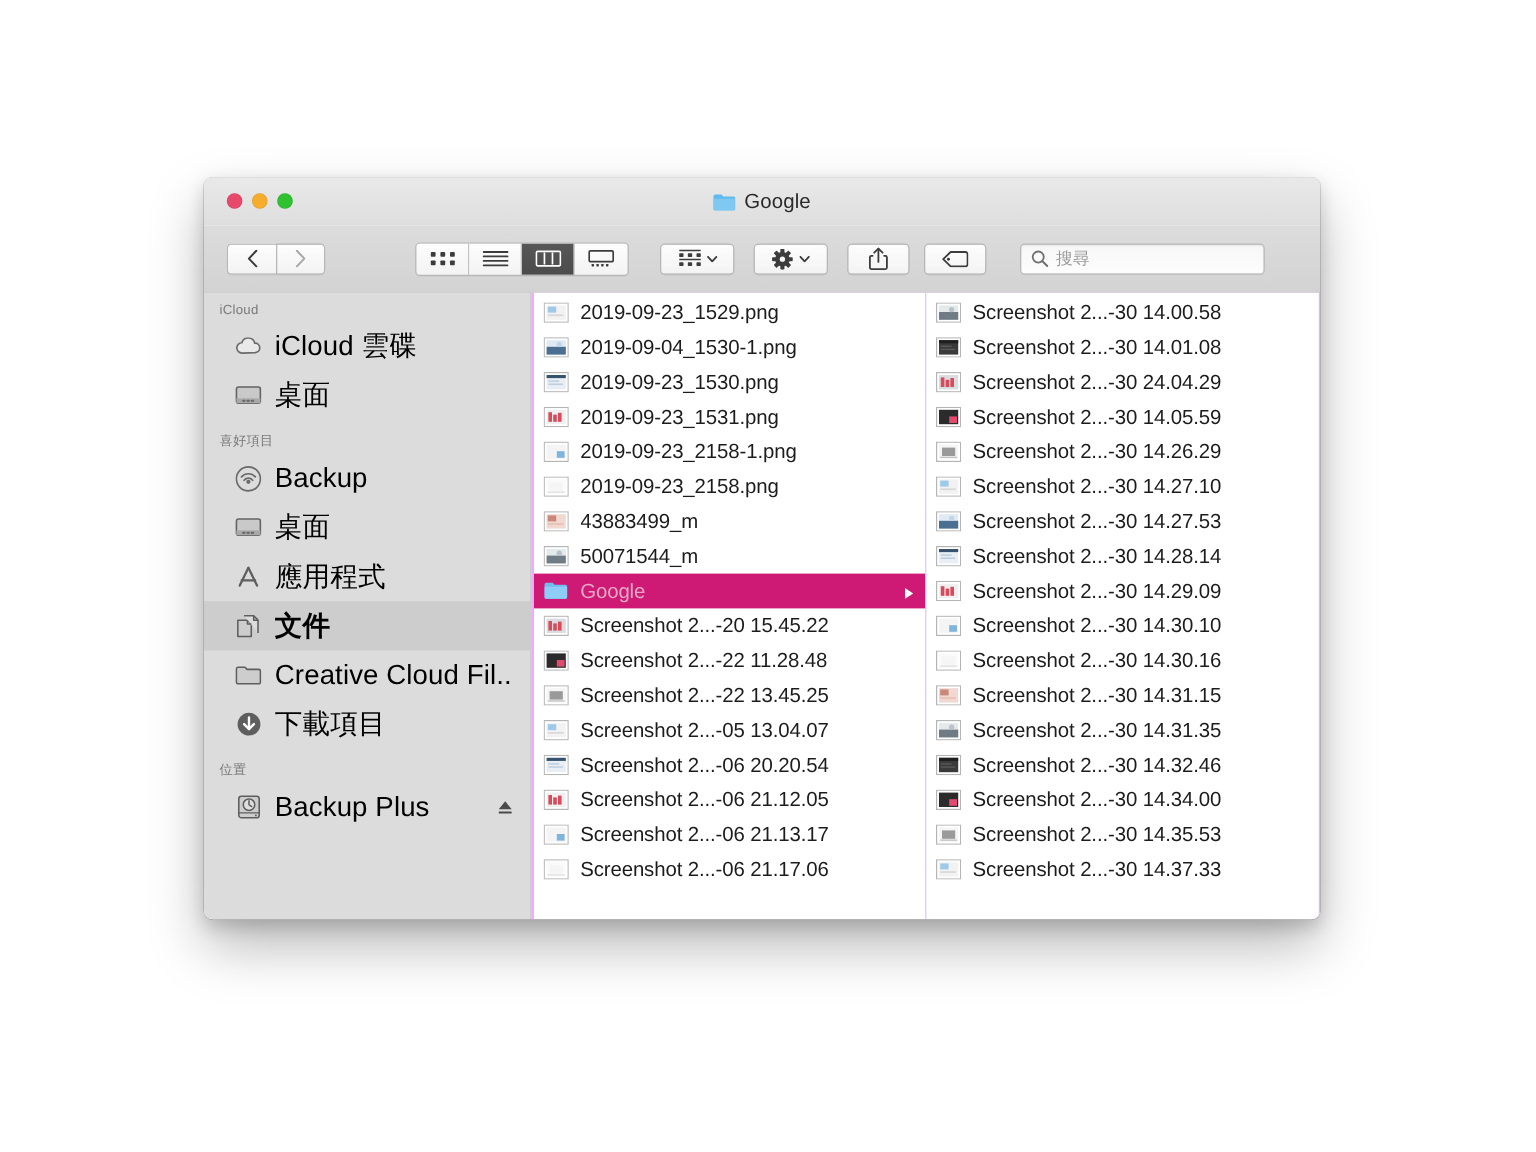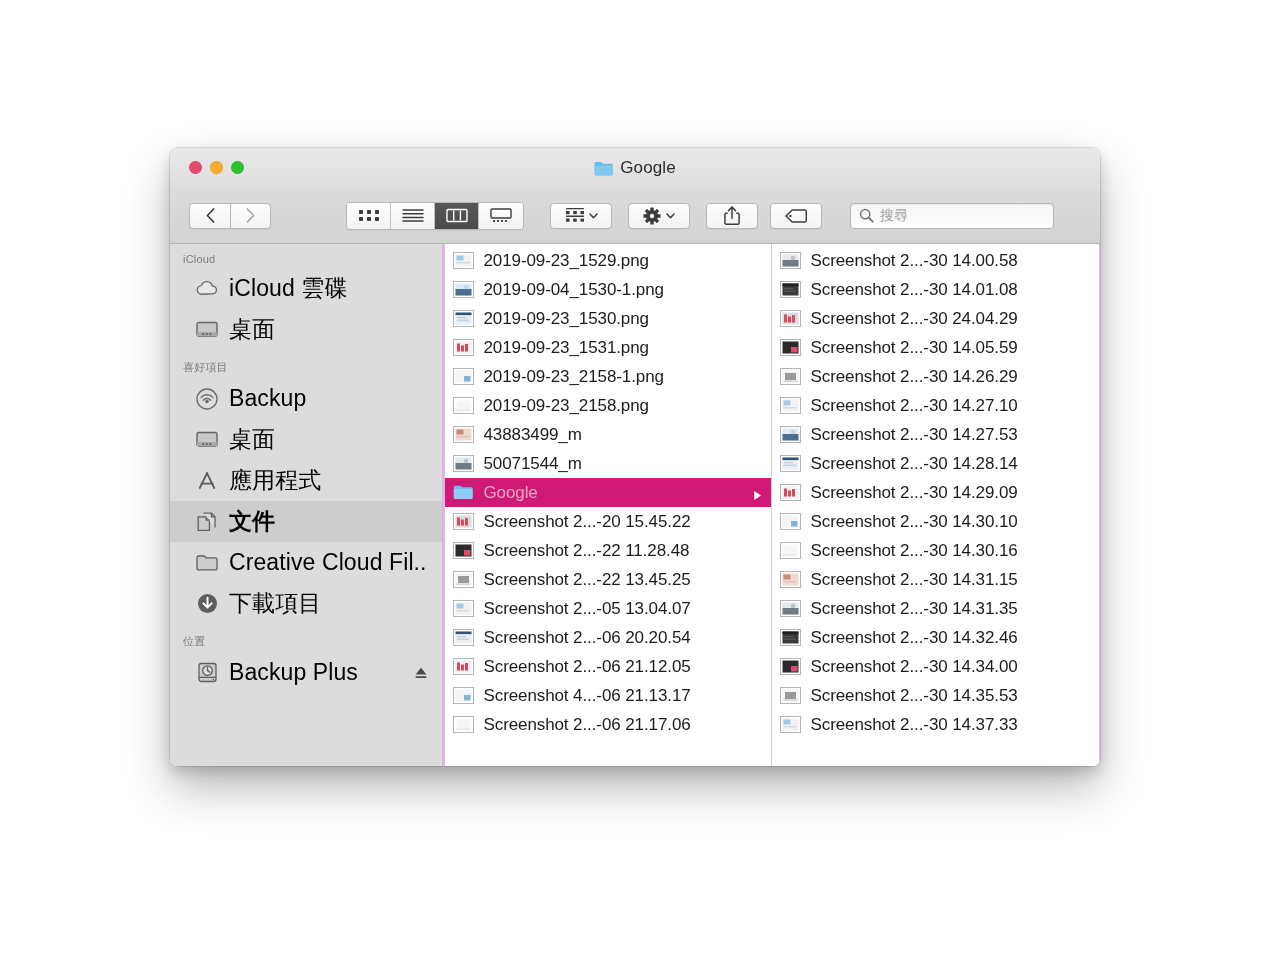--- a/index.html
+++ b/index.html
@@ -654,21 +654,21 @@
                 <rect x="12" y="5" width="3" height="7.5" fill="#d94a5a"></rect>
               </svg></span>
             <span class="fname">Screenshot 2...-06 21.12.05</span>
           </div>
           <div class="frow">
             <span class="fthumb"><svg width="21" height="17" viewBox="0 0 21 17">
                 <rect x="0.5" y="0.5" width="20" height="16" fill="#ffffff" stroke="#b5b5b5" stroke-width="1"></rect>
                 <rect x="2.5" y="2.5" width="16" height="12" fill="#f4f4f4"></rect>
                 <rect x="11" y="8" width="6.5" height="5.5" fill="#7fb5dd"></rect>
               </svg></span>
-            <span class="fname">Screenshot 4...-06 21.13.17</span>
+            <span class="fname">Screenshot 2...-06 21.13.17</span>
           </div>
           <div class="frow">
             <span class="fthumb"><svg width="21" height="17" viewBox="0 0 21 17">
                 <rect x="0.5" y="0.5" width="20" height="16" fill="#ffffff" stroke="#b5b5b5" stroke-width="1"></rect>
                 <rect x="2.5" y="2.5" width="16" height="12" fill="#fafafa"></rect>
                 <rect x="5" y="5" width="11" height="7" fill="#efefef" opacity="0.45"></rect>
                 <rect x="3.5" y="12.6" width="14" height="1" fill="#dcdcdc"></rect>
               </svg></span>
             <span class="fname">Screenshot 2...-06 21.17.06</span>
           </div>

